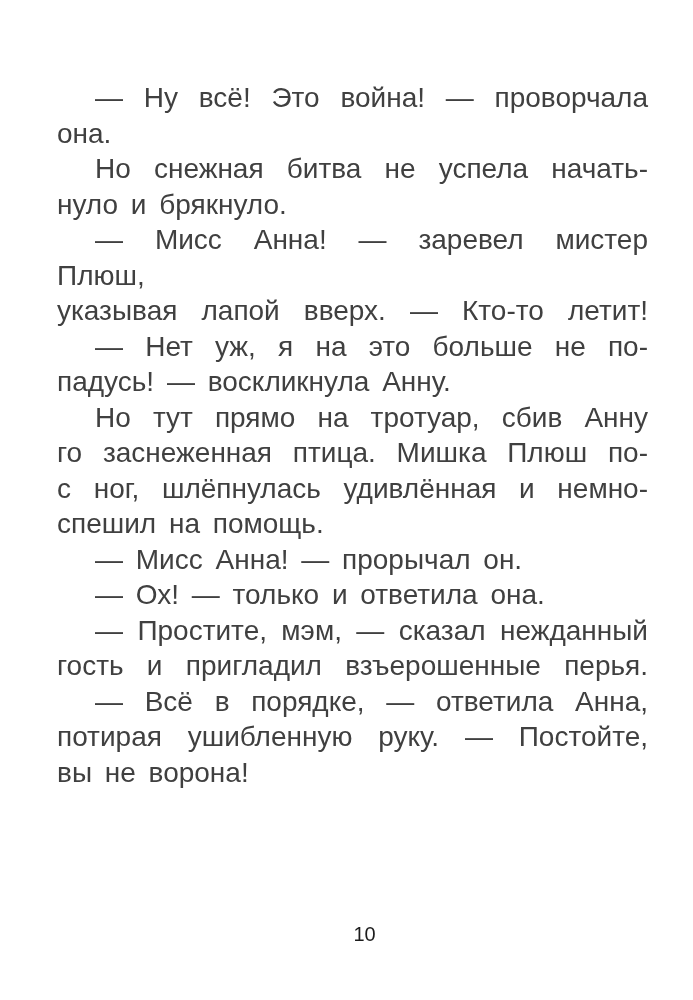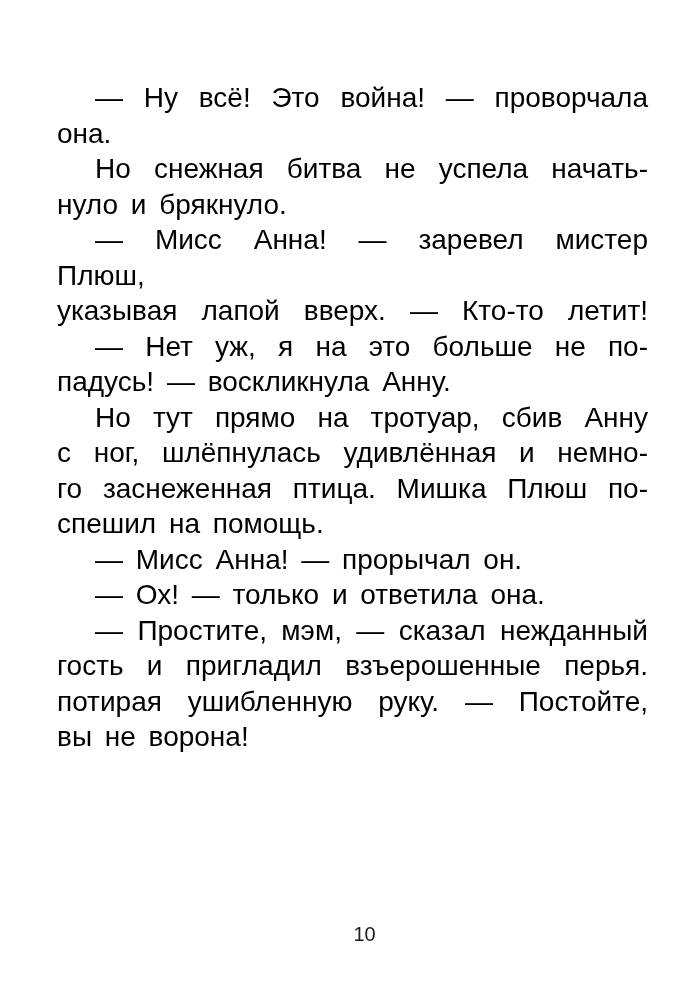--- a/index.html
+++ b/index.html
@@ -53,52 +53,53 @@
     font-size: 20px;
     line-height: 24px;
     color: #1c1c1c;
     padding-left: 36px;
   }
 </style>
 </head>
 <body>
 
 <div class="page" style="background: rgb(255, 255, 255);">
-  <div class="text-block" style="color: #000000;">
+  <div class="text-block" style="color: #404040;">
       <div class="paragraph">
         <div class="line just indent">— Ну всё! Это война! — проворчала</div>
         <div class="line">она.</div>
       </div>
       <div class="paragraph">
         <div class="line just indent">Но снежная битва не успела начать-</div>
         <div class="line">нуло и брякнуло.</div>
       </div>
       <div class="paragraph">
         <div class="line just indent">— Мисс Анна! — заревел мистер Плюш,</div>
         <div class="line just">указывая лапой вверх. — Кто-то летит!</div>
       </div>
       <div class="paragraph">
         <div class="line just indent">— Нет уж, я на это больше не по-</div>
         <div class="line">падусь! — воскликнула Анну.</div>
       </div>
       <div class="paragraph">
         <div class="line just indent">Но тут прямо на тротуар, сбив Анну</div>
+        <div class="line just">го заснеженная птица. Мишка Плюш по-</div>
         <div class="line just">с ног, шлёпнулась удивлённая и немно-</div>
-        <div class="line just">го заснеженная птица. Мишка Плюш по-</div>
         <div class="line">спешил на помощь.</div>
       </div>
       <div class="paragraph">
         <div class="line indent">— Мисс Анна! — прорычал он.</div>
       </div>
       <div class="paragraph">
         <div class="line indent">— Ох! — только и ответила она.</div>
       </div>
       <div class="paragraph">
         <div class="line just indent">— Простите, мэм, — сказал нежданный</div>
         <div class="line just">гость и пригладил взъерошенные перья.</div>
       </div>
       <div class="paragraph">
+        <div class="line just indent">— Всё в порядке, — ответила Анна,</div>
         <div class="line just">потирая ушибленную руку. — Постойте,</div>
         <div class="line">вы не ворона!</div>
       </div>
     </div>
   <div class="page-number" style="color: rgb(28, 28, 28);">10</div>
 </div>
 
 </body></html>

